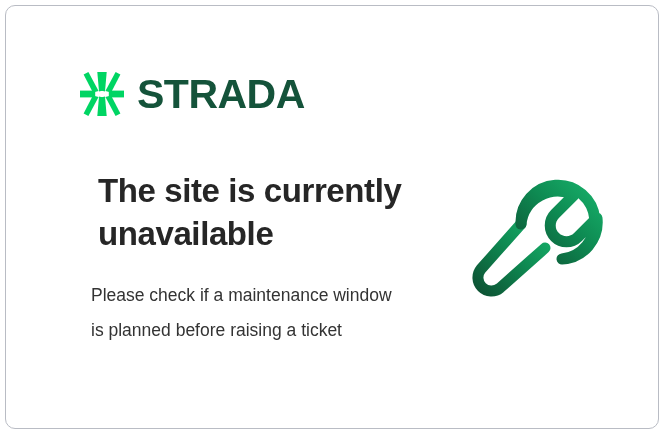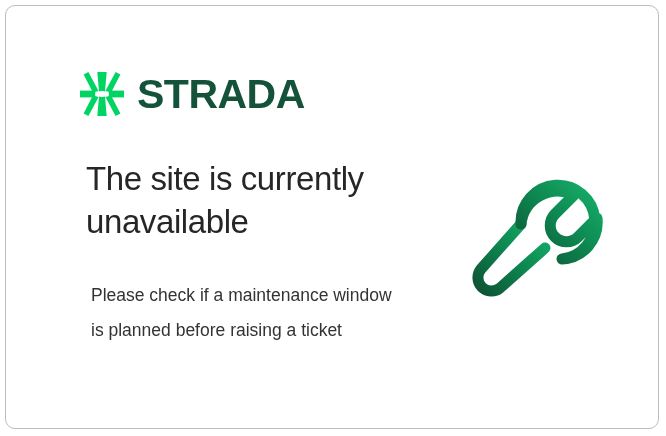--- a/index.html
+++ b/index.html
@@ -51,24 +51,24 @@
     white-space: nowrap;
     text-align: center;
   }
 
   
   #headline {
     position: absolute;
     left: 80px;
     top: 152px;
     width: 330px;
-    margin: 0;
+    margin: 12px;
     font-size: 33px;
     line-height: 1.30;
-    font-weight: normal;
+    font-weight: bold;
     letter-spacing: -0.4px;
     color: #262626;
   }
 
   
   #body-copy {
     position: absolute;
     left: 81px;
     top: 268px;
     width: 310px;

